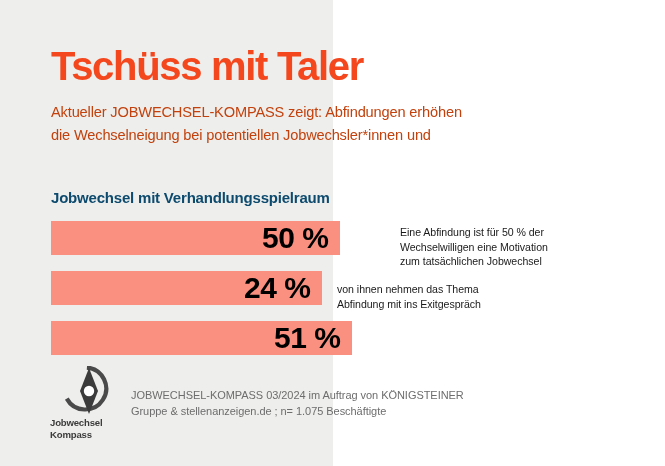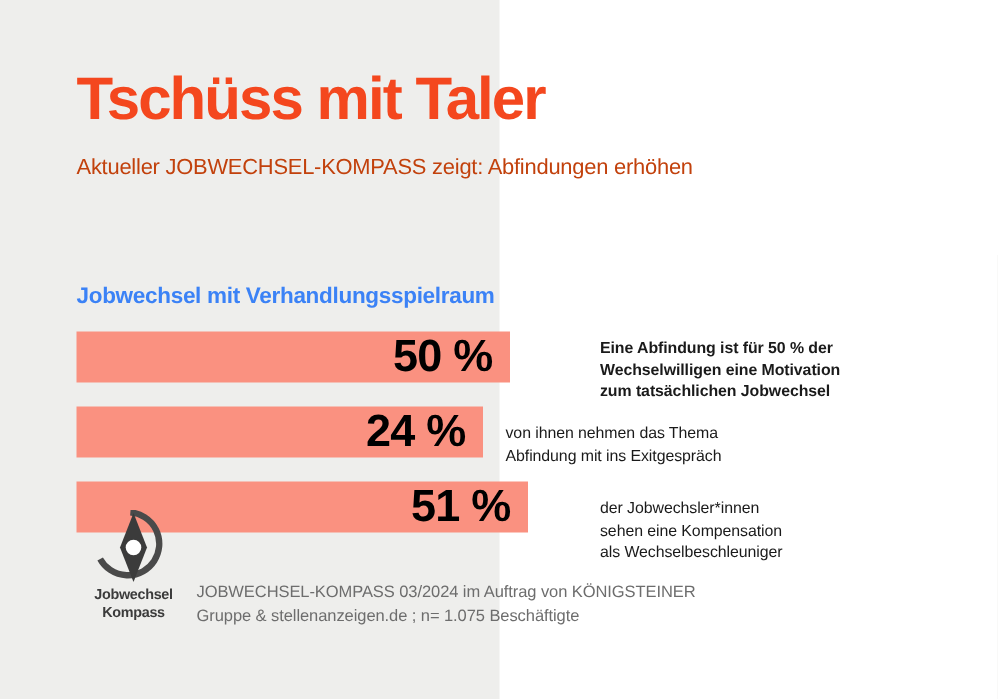--- a/index.html
+++ b/index.html
@@ -68,21 +68,21 @@
   #subtitle .line { display: block; white-space: nowrap; }
 
   
   #section-heading {
     position: absolute;
     left: 51px;
     top: 188px;
     font-size: 15px;
     line-height: 20px;
     font-weight: bold;
-    color: #3b82f6;
+    color: #0c4a6e;
     letter-spacing: -0.2px;
     white-space: nowrap;
   }
 
   
   .bar-row {
     position: absolute;
     left: 51px;
     height: 34px;
   }
@@ -117,31 +117,30 @@
   .bar-note {
     position: absolute;
     font-size: 10.6px;
     line-height: 14.6px;
     color: #1a1a1a;
     letter-spacing: -0.05px;
     white-space: nowrap;
   }
   .bar-note .line { display: block; }
 
-  #bar-note-0 { left: 400px; top: 225px; font-weight: bold; }
+  #bar-note-0 { left: 400px; top: 225px; }
   #bar-note-1 { left: 337px; top: 282px; }
   #bar-note-2 { left: 400px; top: 332px; }
 
   
   #logo {
     position: absolute;
     left: 50px;
-    top: 340px;
+    top: 366px;
     width: 78px;
-    text-align: center;
   }
   #logo-mark {
     width: 56px;
     height: 50px;
     margin: 0 auto;
     display: block;
   }
   #logo-text {
     margin-top: 1px;
     font-size: 9.6px;
@@ -171,20 +170,21 @@
 <div id="canvas">
 
   <div id="gray-panel" style="background: rgb(238, 238, 236);"></div>
 
   <div id="content">
 
     <div id="headline" style="color: rgb(244, 71, 30);">Tschüss mit Taler</div>
 
     <div id="subtitle">
       <span class="line">Aktueller JOBWECHSEL-KOMPASS zeigt: Abfindungen erhöhen</span>
+      <span class="line">die Wechselneigung bei potentiellen Jobwechsler*innen und</span>
     </div>
 
     <div id="section-heading">Jobwechsel mit Verhandlungsspielraum</div>
 
     <div class="bar-row" id="bar-row-0">
       <div class="bar-track">
         <div class="bar-fill" id="bar-fill-0" style="width: 289px; background: rgb(250, 145, 128);"></div>
         <div class="bar-value" id="bar-value-0" style="left: 211px;">50 %</div>
       </div>
     </div>
@@ -203,25 +203,20 @@
     <div class="bar-note" id="bar-note-1">
       <span class="line">von ihnen nehmen das Thema</span>
       <span class="line">Abfindung mit ins Exitgespräch</span>
     </div>
 
     <div class="bar-row" id="bar-row-2">
       <div class="bar-track">
         <div class="bar-fill" id="bar-fill-2" style="width: 301px; background: rgb(250, 145, 128);"></div>
         <div class="bar-value" id="bar-value-2" style="left: 223px;">51 %</div>
       </div>
-    </div>
-    <div class="bar-note" id="bar-note-2">
-      <span class="line">der Jobwechsler*innen</span>
-      <span class="line">sehen eine Kompensation</span>
-      <span class="line">als Wechselbeschleuniger</span>
     </div>
 
     <div id="logo">
       <svg id="logo-mark" viewBox="0 0 56 50">
         <path d="M46.5 10.5 A21 21 0 1 1 9.5 10.5" fill="none" stroke="#4a4a4a" stroke-width="4.2" stroke-linecap="butt" transform="rotate(-57 28 25)"></path>
         <path d="M28 2 L37 25 L28 48 L19 25 Z" fill="#3b3b3b"></path>
         <circle cx="28" cy="25" r="5.2" fill="#ffffff"></circle>
       </svg>
       <div id="logo-text">
         <span class="line">Jobwechsel</span>

